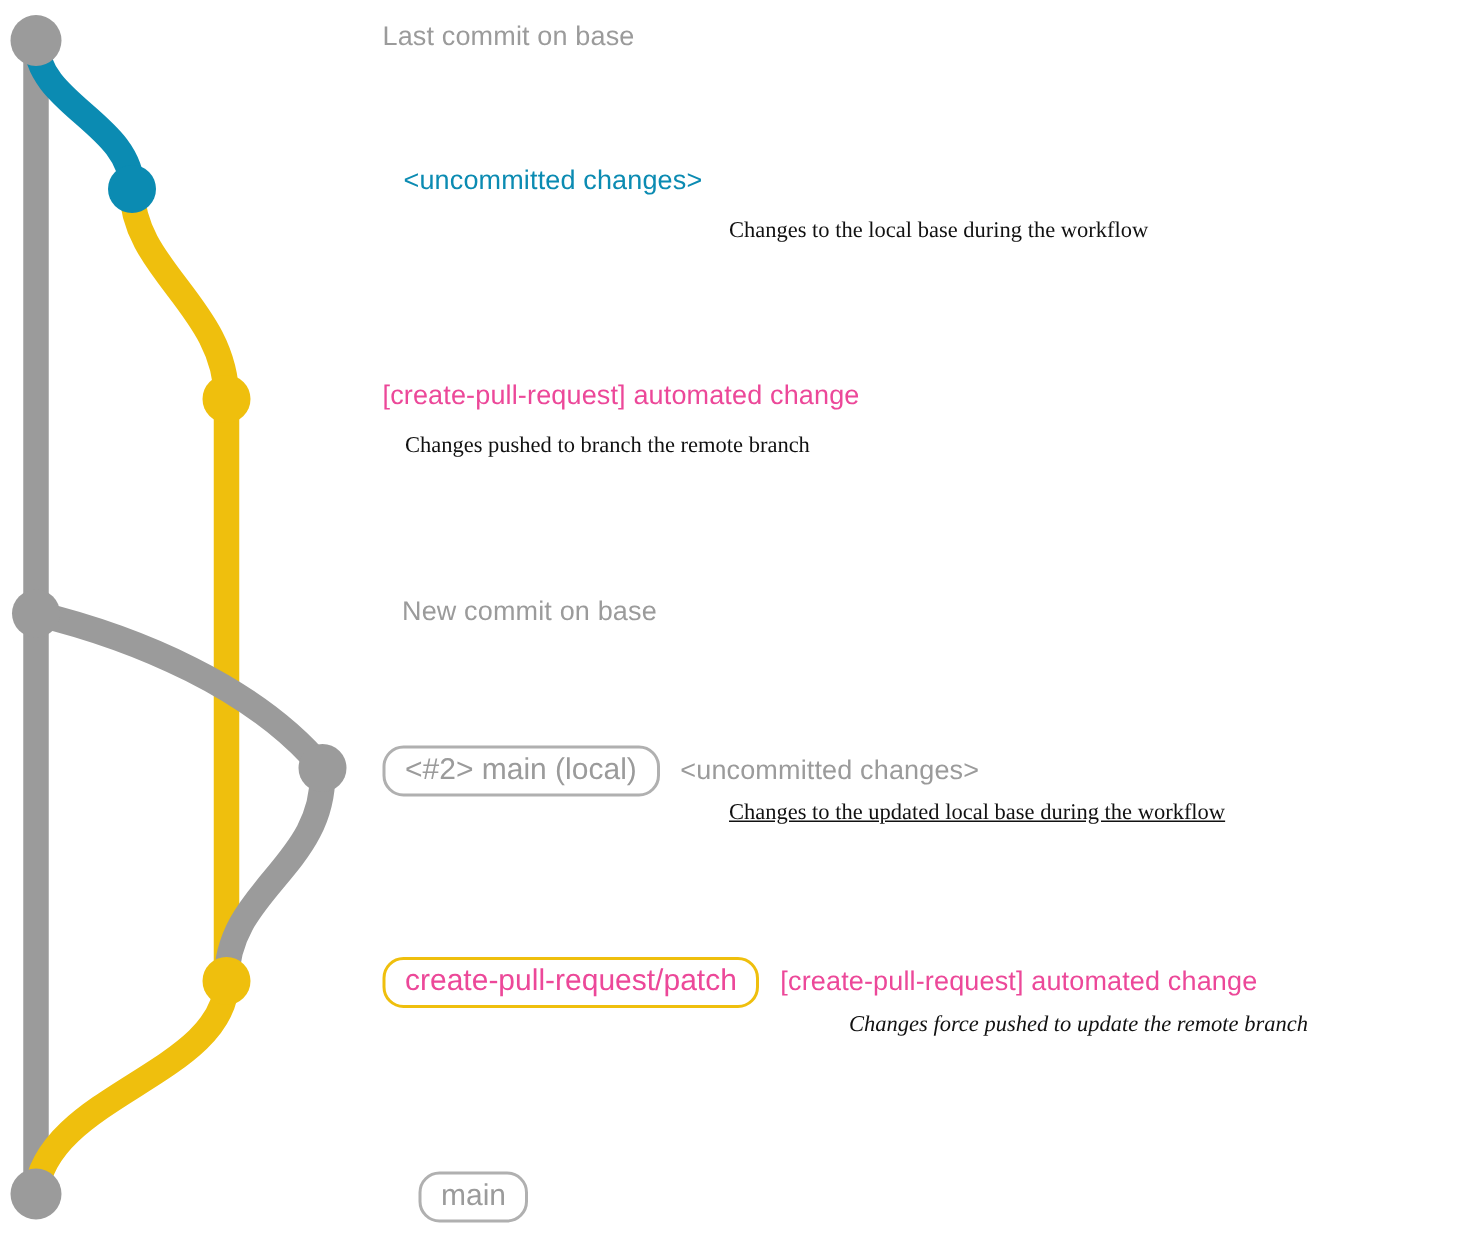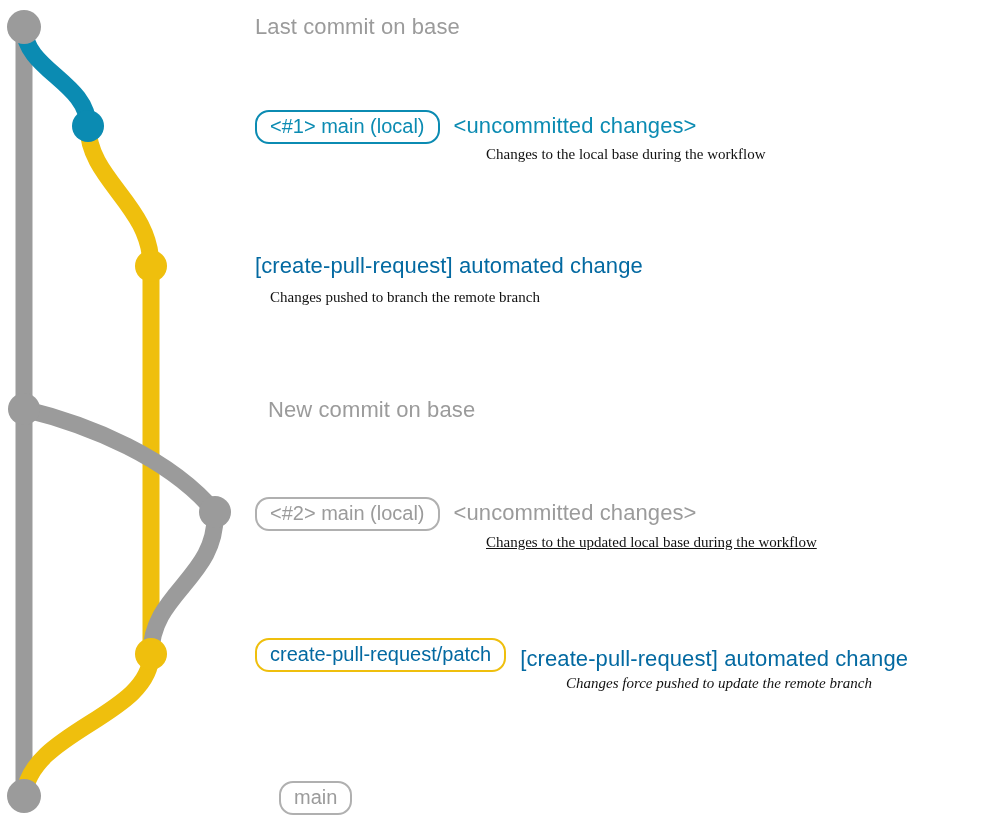--- a/index.html
+++ b/index.html
@@ -23,21 +23,21 @@
     pointer-events: none;
   }
   .row {
     position: absolute;
     display: flex;
     align-items: baseline;
     white-space: nowrap;
   }
   .headline {
     font-family: "Liberation Sans", sans-serif;
-    font-size: 22px;
+    font-size: 18px;
     letter-spacing: 0.1px;
   }
   .badge {
     display: inline-block;
     border: 2px solid;
     border-radius: 14px;
     padding: 4px 13px 5px 13px;
     font-family: "Liberation Sans", sans-serif;
     font-size: 20px;
     line-height: 1.05;
@@ -47,21 +47,21 @@
     position: absolute;
     font-family: "Liberation Serif", serif;
     font-size: 15px;
     color: #111111;
     white-space: nowrap;
   }
   .c-gray   { color: #9b9b9b; }
   .c-gray-b { border-color: #b0b0b0; }
   .c-blue   { color: #0b8bb2; }
   .c-blue-b { border-color: #0b8bb2; }
-  .c-yellow { color: #0369a1; }
+  .c-yellow { color: #ec4899; }
   .c-yellow-b { border-color: #efbf0d; }
 
   .msg-gap { margin-left: 14px; }
 </style>
 </head>
 <body>
 
 <svg id="graph-svg" viewBox="0 0 981 827" xmlns="http://www.w3.org/2000/svg">
 
   <path d="M 24 27 L 24 796" stroke="#9b9b9b" stroke-width="17" fill="none" stroke-linecap="round"></path>
@@ -84,41 +84,40 @@
   <circle cx="215" cy="512" r="16" fill="#9b9b9b"></circle>
   <circle cx="151" cy="654" r="16" fill="#efbf0d"></circle>
   <circle cx="24" cy="796" r="17" fill="#9b9b9b"></circle>
 </svg>
 
 <div class="row" style="left:255px; top:14px;">
   <span class="headline c-gray">Last commit on base</span>
 </div>
 
 <div class="row" style="left:255px; top:110px;">
-  <span class="badge c-blue c-blue-b">&lt;#1&gt; main (local)</span>
   <span class="headline c-blue msg-gap">&lt;uncommitted changes&gt;</span>
 </div>
 <div class="subline" style="left:486px; top:146px;">Changes to the local base during the workflow</div>
 
 <div class="row" style="left:255px; top:253px;">
   <span class="headline c-yellow">[create-pull-request] automated change</span>
 </div>
 <div class="subline" style="left:270px; top:289px;">Changes pushed to branch the remote branch</div>
 
 <div class="row" style="left:268px; top:397px;">
   <span class="headline c-gray">New commit on base</span>
 </div>
 
 <div class="row" style="left:255px; top:497px;">
   <span class="badge c-gray c-gray-b">&lt;#2&gt; main (local)</span>
   <span class="headline c-gray msg-gap">&lt;uncommitted changes&gt;</span>
 </div>
 <div class="subline" style="left:486px; top:534px;text-decoration:underline;">Changes to the updated local base during the workflow</div>
 
-<div class="row" style="left:255px; top:638px;align-items:flex-end;">
+<div class="row" style="left:255px; top:638px;">
   <span class="badge c-yellow c-yellow-b">create-pull-request/patch</span>
   <span class="headline c-yellow msg-gap">[create-pull-request] automated change</span>
 </div>
 <div class="subline" style="left:566px; top:675px;font-style:italic;">Changes force pushed to update the remote branch</div>
 
 <div class="row" style="left:255px; top:781px;padding-left:24px;">
   <span class="badge c-gray c-gray-b">main</span>
 </div>
 
 </body></html>

